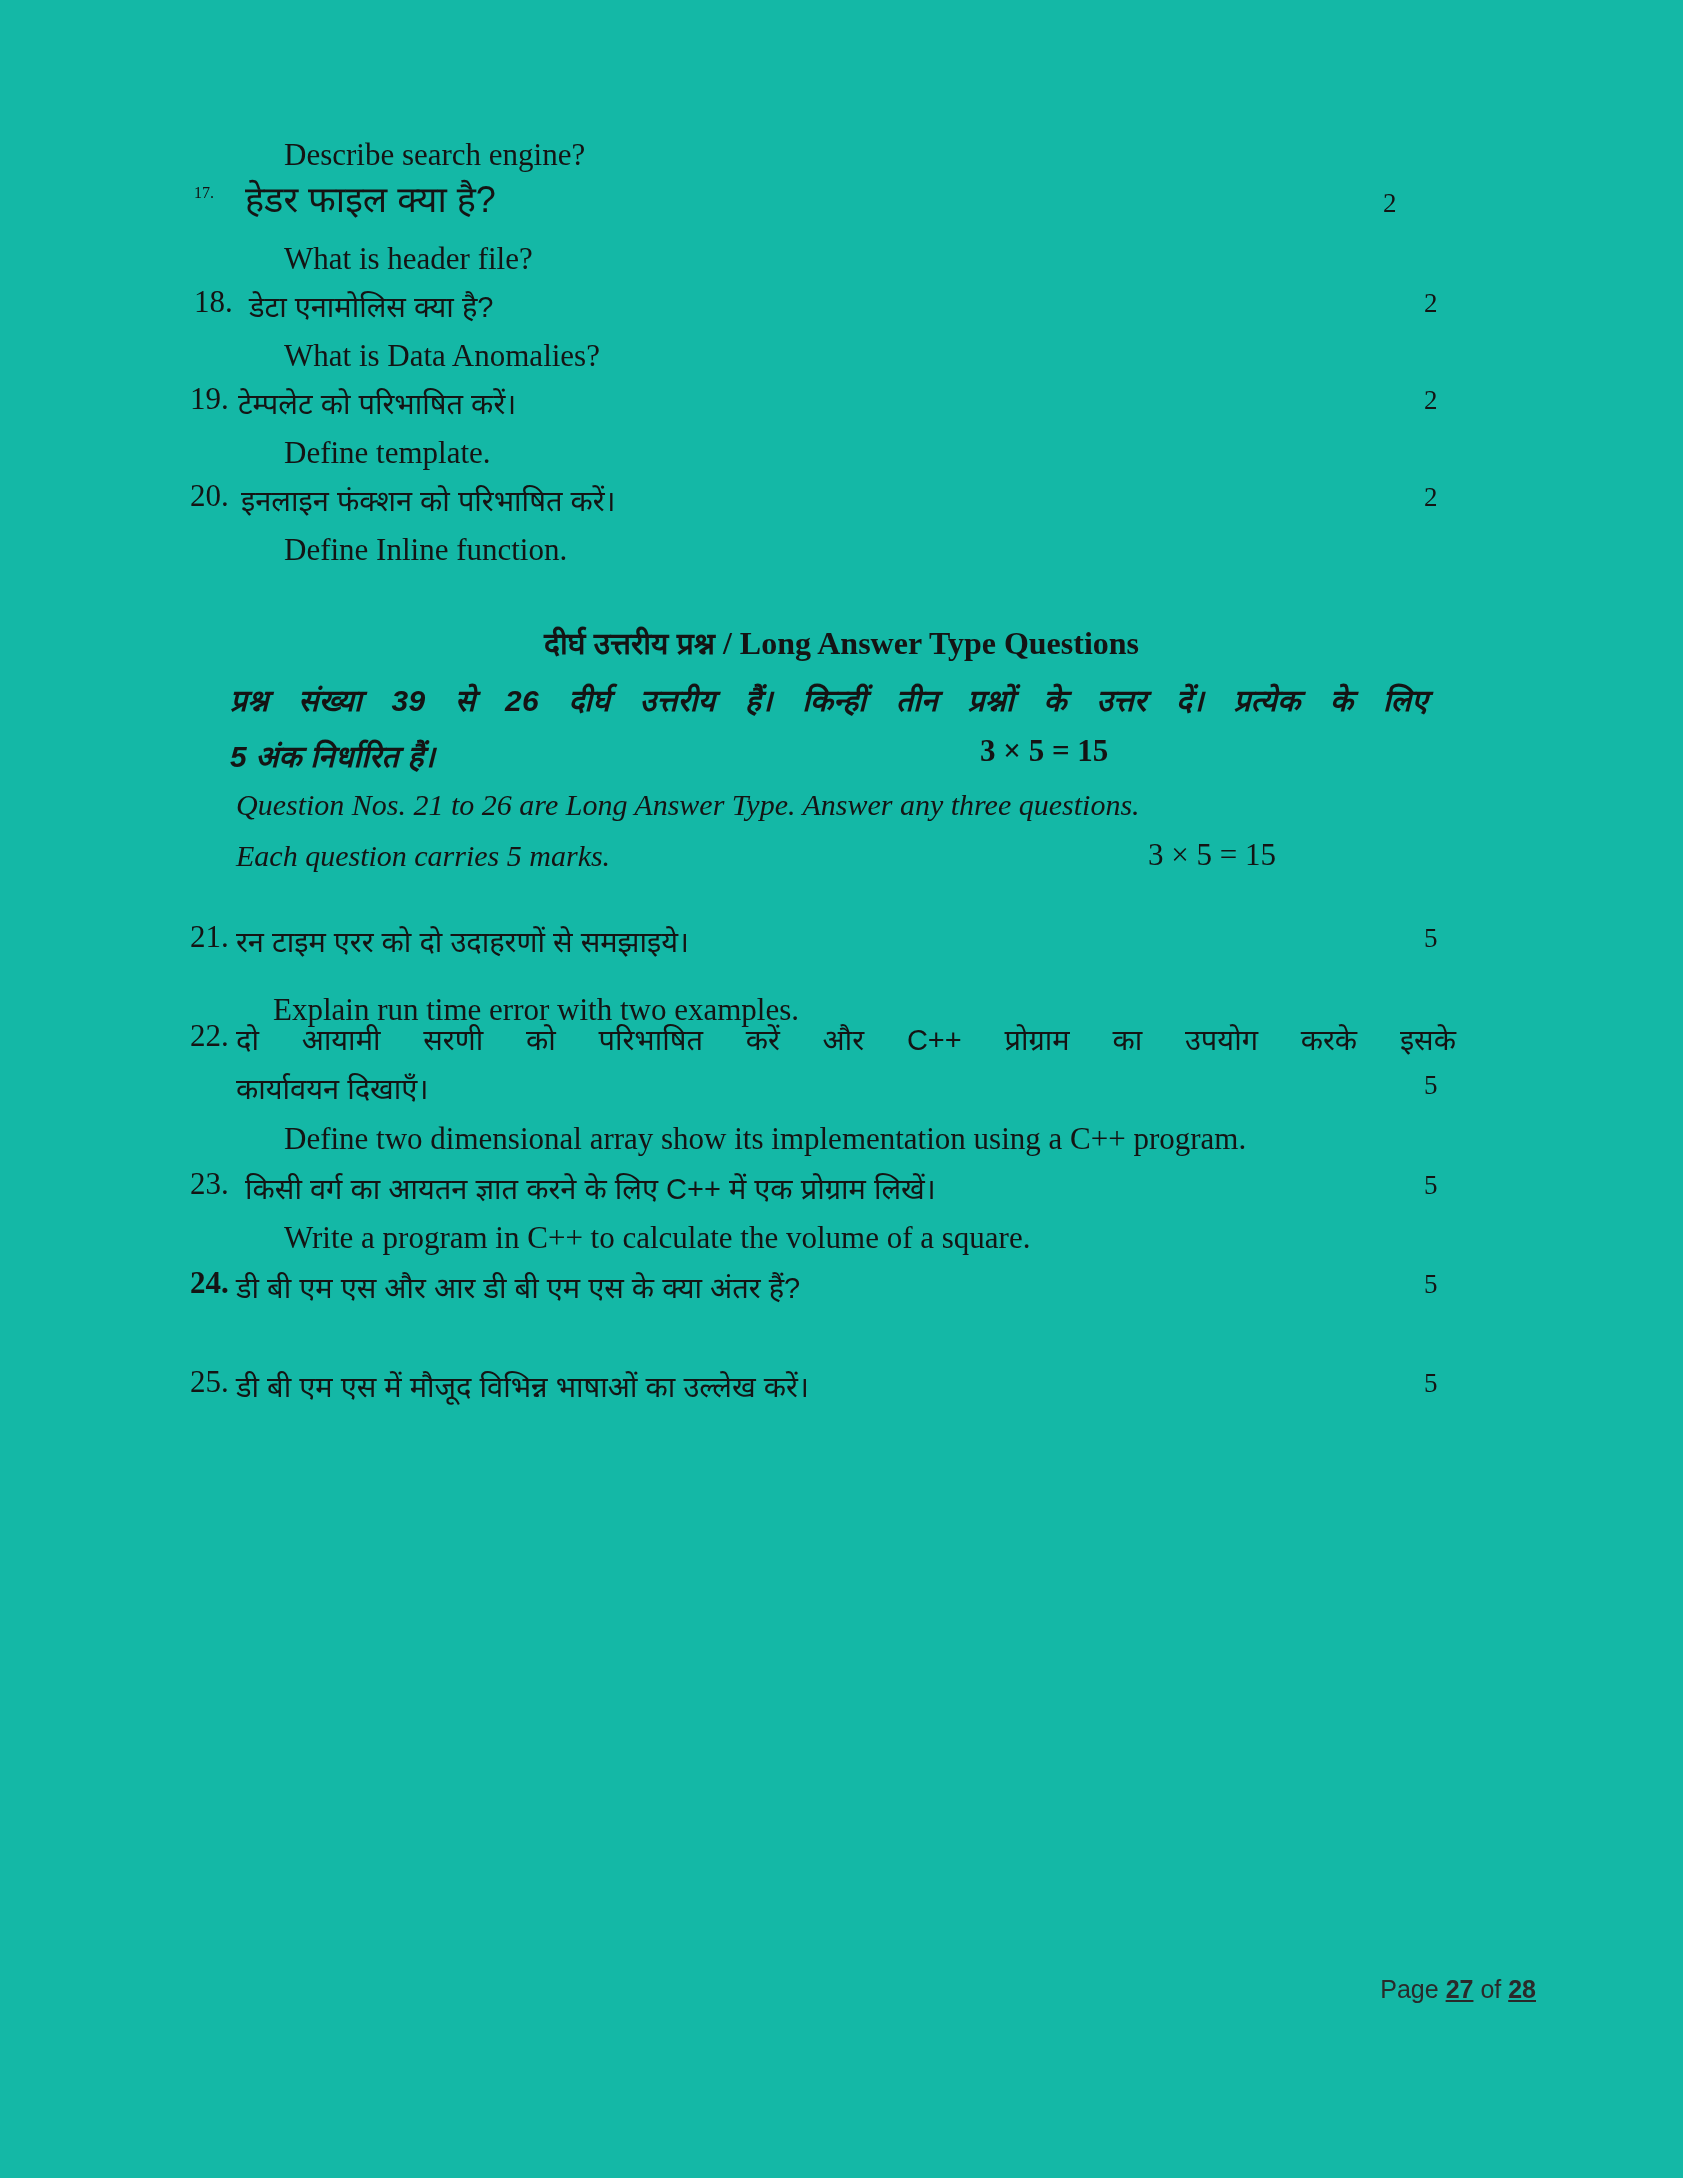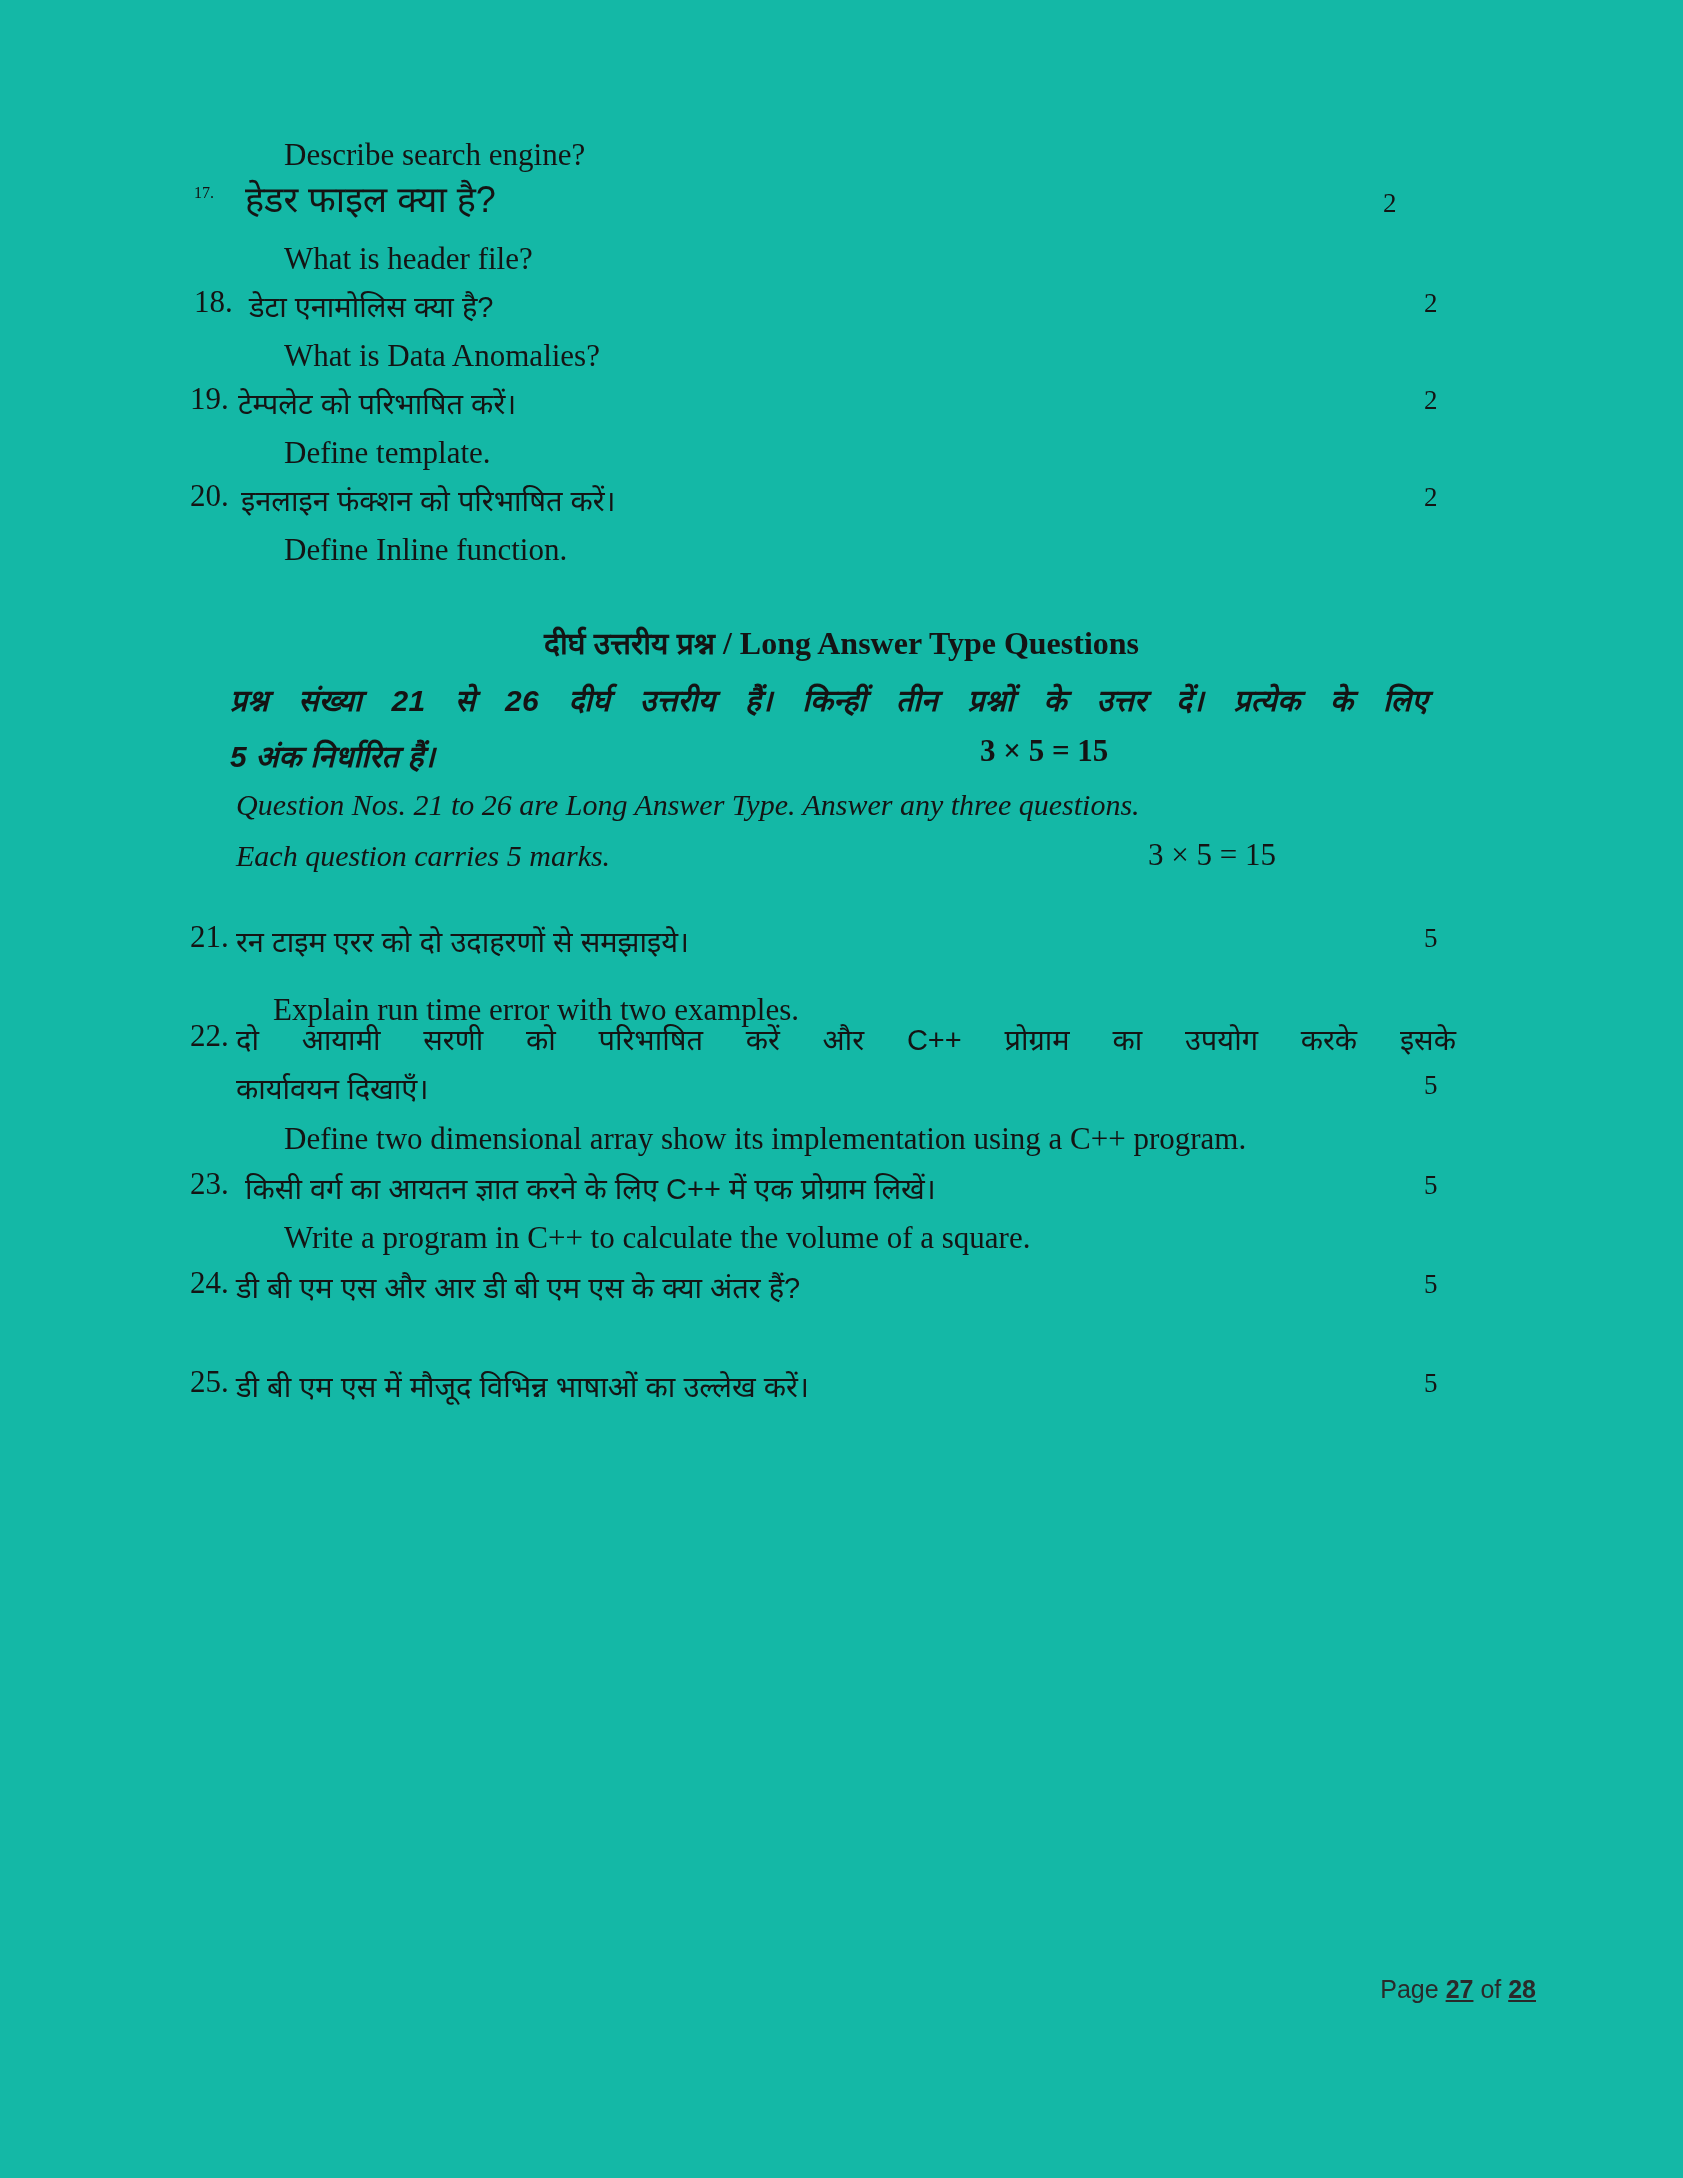--- a/index.html
+++ b/index.html
@@ -111,21 +111,21 @@
 
   <div class="line" style="left:190px; top:478px; font-size:31px;">20.</div>
   <div class="line devtext" style="left:241px; top:480px; font-size:29px;">इनलाइन फंक्शन को  परिभाषित करें।</div>
   <div class="line" style="left:1424px; top:482px; font-size:27px;">2</div>
   <div class="line sub" style="left:236px; top:528px;">Define Inline function.</div>
 
   <div class="hdr" style="left:0; top:622px; width:1683px; text-align:center;">
     <span class="devtext" style="font-size:30px;">दीर्घ उत्तरीय प्रश्न</span><span> / </span><span>Long Answer Type Questions</span>
   </div>
 
-  <div class="instr-hi devtext" style="left:230px; top:679px; width:1198px; text-align:justify; text-align-last:justify; font-size:30px;">प्रश्न संख्या 21  से 26 दीर्घ उत्तरीय हैं। किन्हीं तीन प्रश्नों के  उत्तर दें। प्रत्येक के  लिए</div>
+  <div class="instr-hi devtext" style="left:230px; top:679px; width:1198px; text-align:justify; text-align-last:justify; font-size:30px;">प्रश्न संख्या 39  से 26 दीर्घ उत्तरीय हैं। किन्हीं तीन प्रश्नों के  उत्तर दें। प्रत्येक के  लिए</div>
 
   <div class="instr-hi devtext" style="left:230px; top:735px; font-size:30px;">5 अंक निर्धारित हैं।</div>
 
   <div class="line eqb" style="left:980px; top:733px;">3 × 5 = 15</div>
 
   <div class="instr-en" style="left:236px; top:788px;">Question Nos. 21 to 26 are Long Answer Type. Answer any three questions.</div>
 
   <div class="instr-en" style="left:236px; top:839px;">Each question carries 5 marks.</div>
 
   <div class="line eqr" style="left:1148px; top:837px;">3 × 5 = 15</div>
@@ -139,21 +139,21 @@
   <div class="justify2 devtext" style="left:236px; top:1020px; width:1220px; font-size:29px;">दो आयामी सरणी को परिभाषित करें और  C++ प्रोग्राम का उपयोग करके  इसके</div>
   <div class="line devtext" style="left:236px; top:1068px; font-size:29px;">कार्यावयन दिखाएँ।</div>
   <div class="line" style="left:1424px; top:1070px; font-size:27px;">5</div>
   <div class="line sub" style="left:236px; top:1117px;">Define two dimensional array show its implementation using a C++ program.</div>
 
   <div class="line" style="left:190px; top:1166px; font-size:31px;">23.</div>
   <div class="line devtext" style="left:245px; top:1168px; font-size:29px;">किसी वर्ग का आयतन ज्ञात करने के लिए C++ में एक प्रोग्राम लिखें।</div>
   <div class="line" style="left:1424px; top:1170px; font-size:27px;">5</div>
   <div class="line sub" style="left:236px; top:1216px;">Write a program in C++ to calculate the volume of a square.</div>
 
-  <div class="line" style="left:190px; top:1265px; font-size:31px;">24.</div>
+  <div class="line" style="left:190px; top:1265px; font-size:31px;font-weight:bold;">24.</div>
   <div class="line devtext" style="left:236px; top:1267px; font-size:29px;">डी बी एम एस और आर डी बी एम एस के क्या अंतर हैं?</div>
   <div class="line" style="left:1424px; top:1269px; font-size:27px;">5</div>
 
   <div class="line" style="left:190px; top:1364px; font-size:31px;">25.</div>
   <div class="line devtext" style="left:236px; top:1366px; font-size:29px;">डी बी एम एस में मौजूद विभिन्न भाषाओं का उल्लेख करें।</div>
   <div class="line" style="left:1424px; top:1368px; font-size:27px;">5</div>
 
   <div class="footer">
     <span>Page </span><b>27</b><span> of </span><b>28</b>
   </div>

